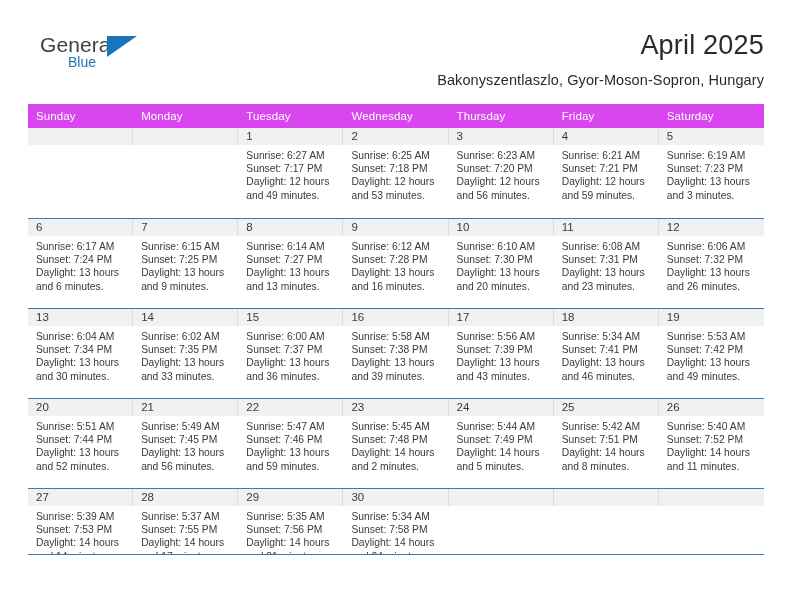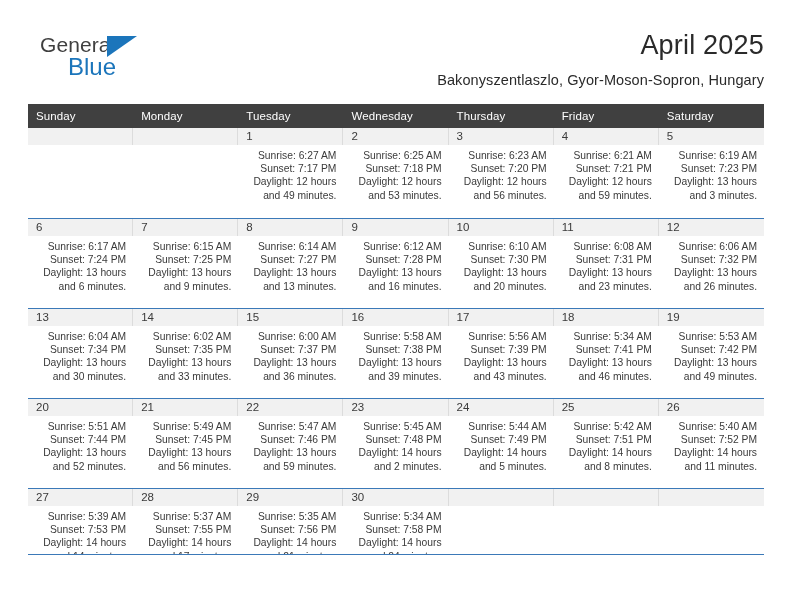--- a/index.html
+++ b/index.html
@@ -40,21 +40,21 @@
   .logo-tri {
     position: absolute;
     left: 67px; top: 2px;
     width: 0; height: 0;
     border-left: 30px solid #1b75bb;
     border-bottom: 21px solid transparent;
   }
   .logo-blue {
     position: absolute;
     left: 28px; top: 21px;
-    font-size: 24px;
+    font-size: 14px;
     color: #1b75bb;
     font-family: "Liberation Sans", sans-serif;
   }
   .title-wrap {
     position: absolute;
     right: 0; top: 0;
     text-align: right;
   }
   .cal-title {
     font-size: 27px;
@@ -74,21 +74,21 @@
 
   
   .calendar {
     position: absolute;
     left: 28px; top: 104px;
     width: 736px;
   }
   .weekhead {
     display: grid;
     grid-template-columns: repeat(7, 1fr);
-    background: #404040;
+    background: #d946ef;
   }
   .weekhead .dow {
     color: #ffffff;
     font-size: 11.5px;
     padding: 5px 0 5px 8px;
     line-height: 14px;
     letter-spacing: .1px;
   }
   .week {
     display: grid;
@@ -112,21 +112,20 @@
   }
   .cell:last-child .daynum-band { border-right: none; }
   .daynum {
     font-size: 11.5px;
     color: #3a3a3a;
     line-height: 17px;
     display: block;
   }
   .details {
     padding: 4px 7px 0 8px;
-    text-align: right;
   }
   .details div {
     font-size: 10.3px;
     color: #3a3a3a;
     line-height: 13.2px;
     white-space: nowrap;
   }
   .details .dl { white-space: normal; }
 </style>
 </head>

